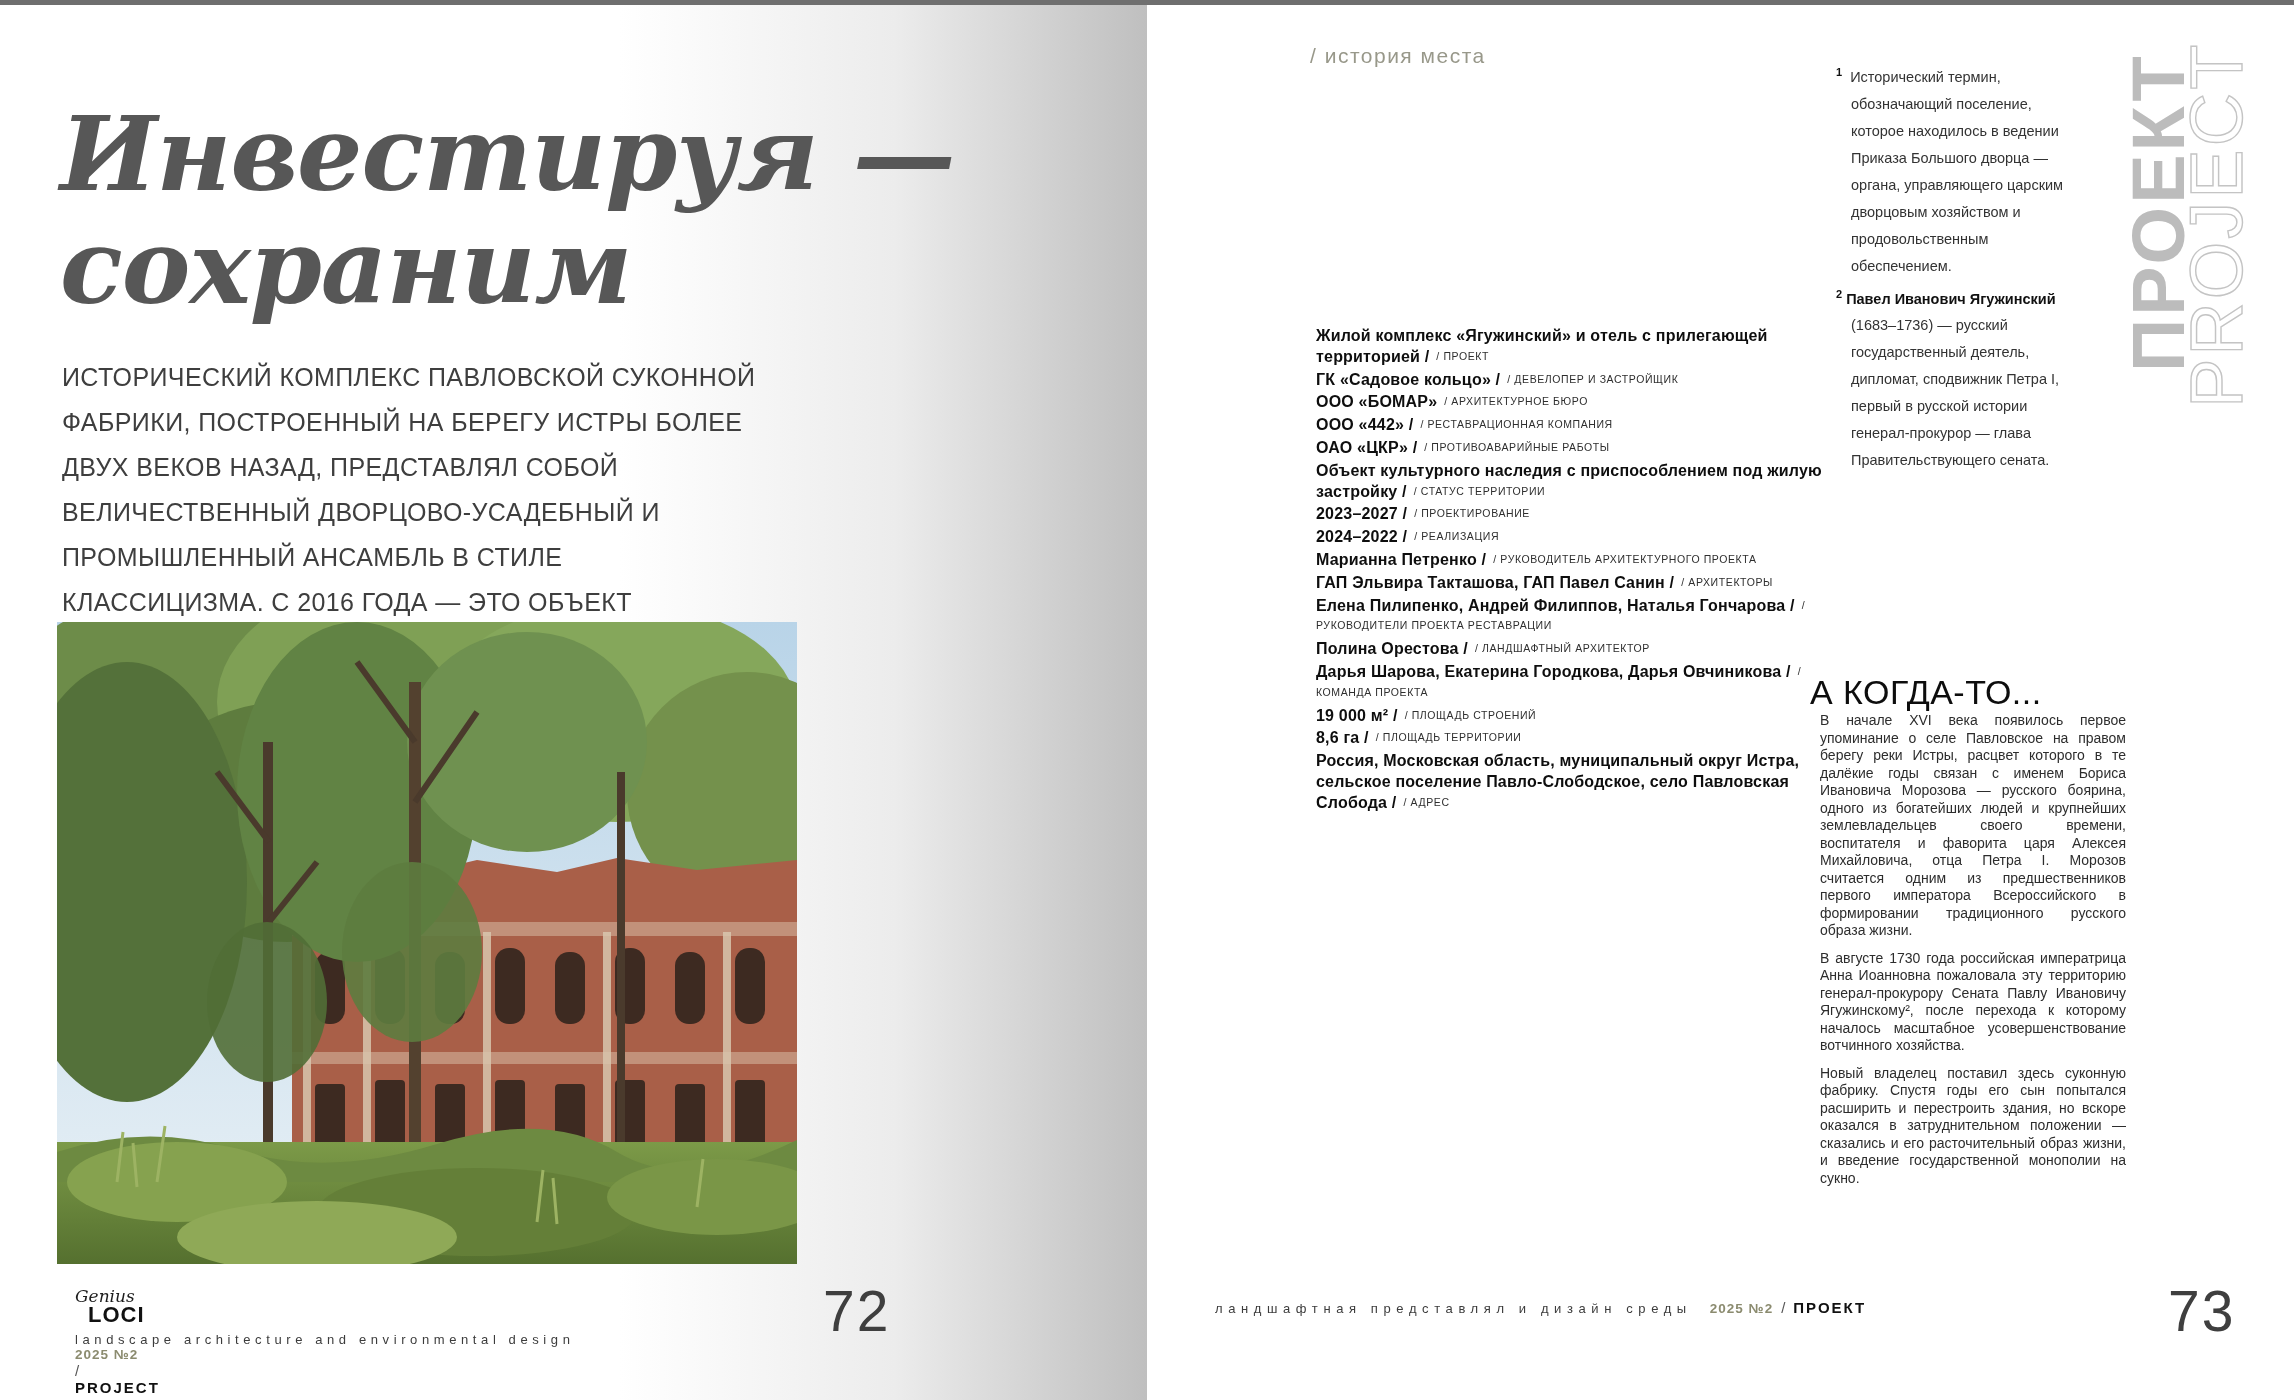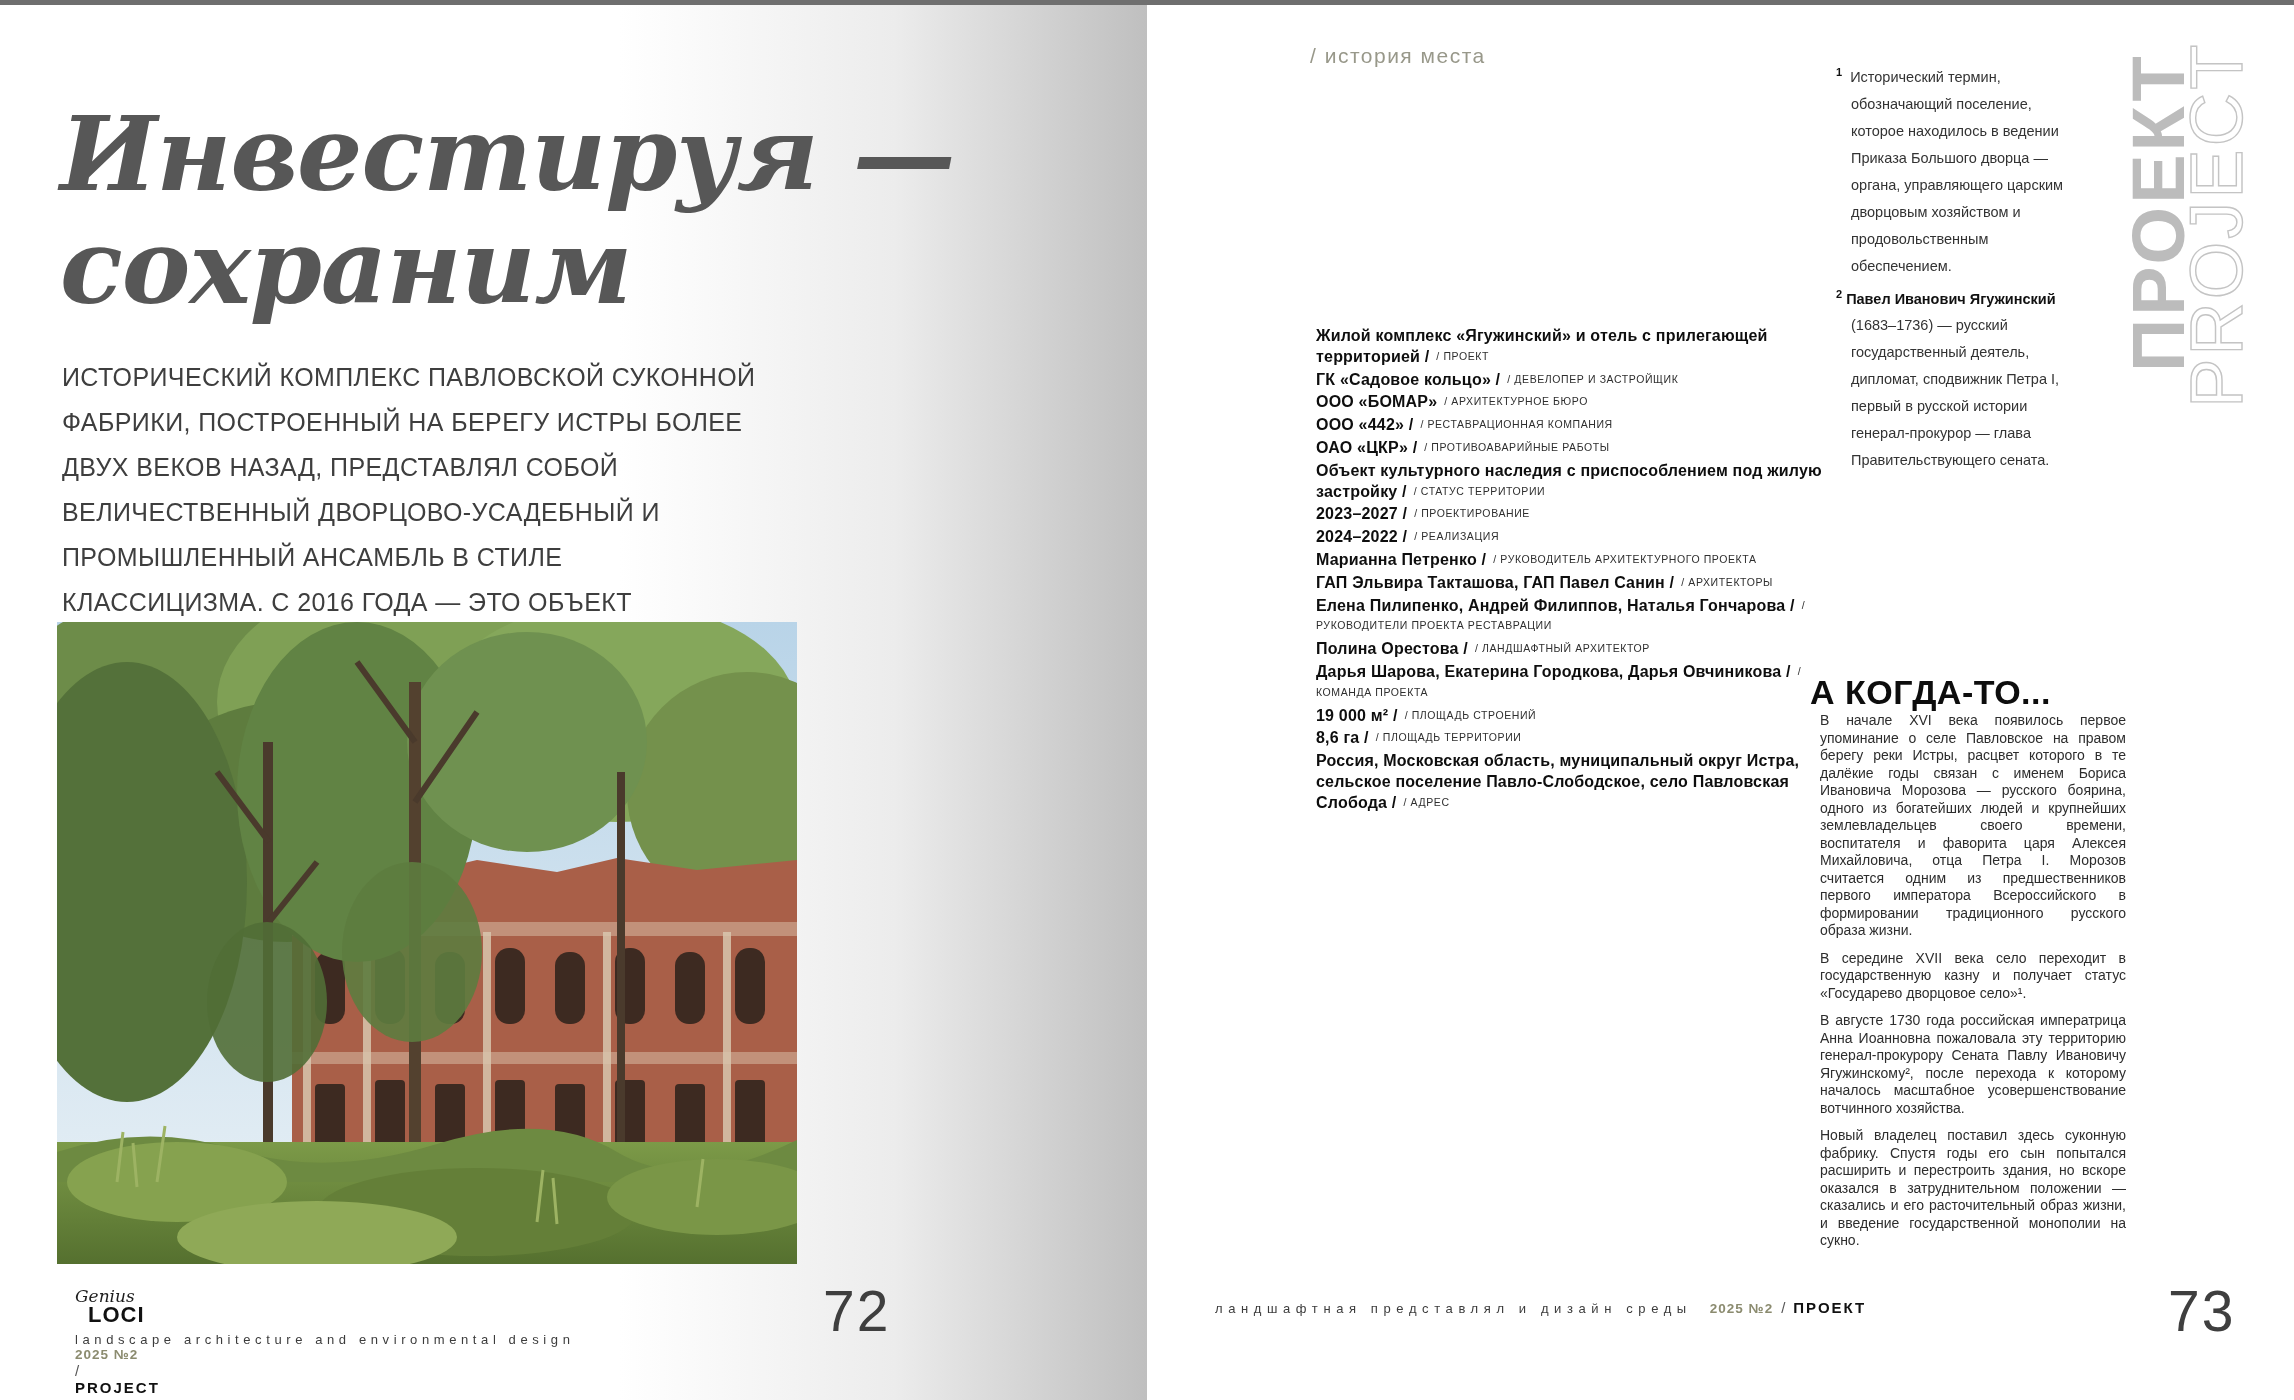--- a/index.html
+++ b/index.html
@@ -67,21 +67,21 @@
   .footnote b { color:#111; }
 
   .vertical-ru, .vertical-en {
     position:absolute; white-space:nowrap; transform:rotate(-90deg); transform-origin:left top;
     font-size:74px; letter-spacing:3px; line-height:1;
   }
   .vertical-ru { left:2122px; top:372px; font-weight:800; color:#bcbcbc; }
   .vertical-en { left:2180px; top:408px; font-weight:400; color:transparent;
     -webkit-text-stroke:1.4px #c4c4c4; }
 
-  .section-heading { position:absolute; left:1810px; top:645px; font-size:34px; font-weight:700; letter-spacing:0.5px; color:#0d0d0d; }
+  .section-heading { position:absolute; left:1810px; top:645px; font-size:34px; font-weight:400; letter-spacing:0.5px; color:#0d0d0d; }
   .body-col { position:absolute; left:1810px; top:702px; width:326px; }
   .body-p { margin:10px; font-size:14px; line-height:1.25; color:#2d2d2d; text-align:justify; }
 </style>
 </head>
 <body>
 
 <div class="spread">
   <div class="topbar"></div>
   <div class="page-left"></div>
   <div class="page-right"></div>
@@ -218,21 +218,20 @@
 
   <div class="vertical-ru">ПРОЕКТ</div>
   <div class="vertical-en">PROJECT</div>
 
   <h2 class="section-heading">А КОГДА-ТО...</h2>
 
   <div class="body-col">
 
       <p class="body-p">В начале XVI века появилось первое упоминание о селе Павловское на правом берегу реки Истры, расцвет которого в те далёкие годы связан с именем Бориса Ивановича Морозова — русского боярина, одного из богатейших людей и крупнейших землевладельцев своего времени, воспитателя и фаворита царя Алексея Михайловича, отца Петра I. Морозов считается одним из предшественников первого императора Всероссийского в формировании традиционного русского образа жизни.</p>
 
-      <p class="body-p">В середине XVII века село переходит в государственную казну и получает статус «Государево дворцовое село»¹.</p>
 
       <p class="body-p">В августе 1730 года российская императрица Анна Иоанновна пожаловала эту территорию генерал-прокурору Сената Павлу Ивановичу Ягужинскому², после перехода к которому началось масштабное усовершенствование вотчинного хозяйства.</p>
 
       <p class="body-p">Новый владелец поставил здесь суконную фабрику. Спустя годы его сын попытался расширить и перестроить здания, но вскоре оказался в затруднительном положении — сказались и его расточительный образ жизни, и введение государственной монополии на сукно.</p>
     </div>
 
   <div class="footer footer-right">
     <span class="tagline-ru">ландшафтная представлял и дизайн среды</span>
     <span class="issue">2025 №2</span>
     <span class="footer-slash">/</span>

